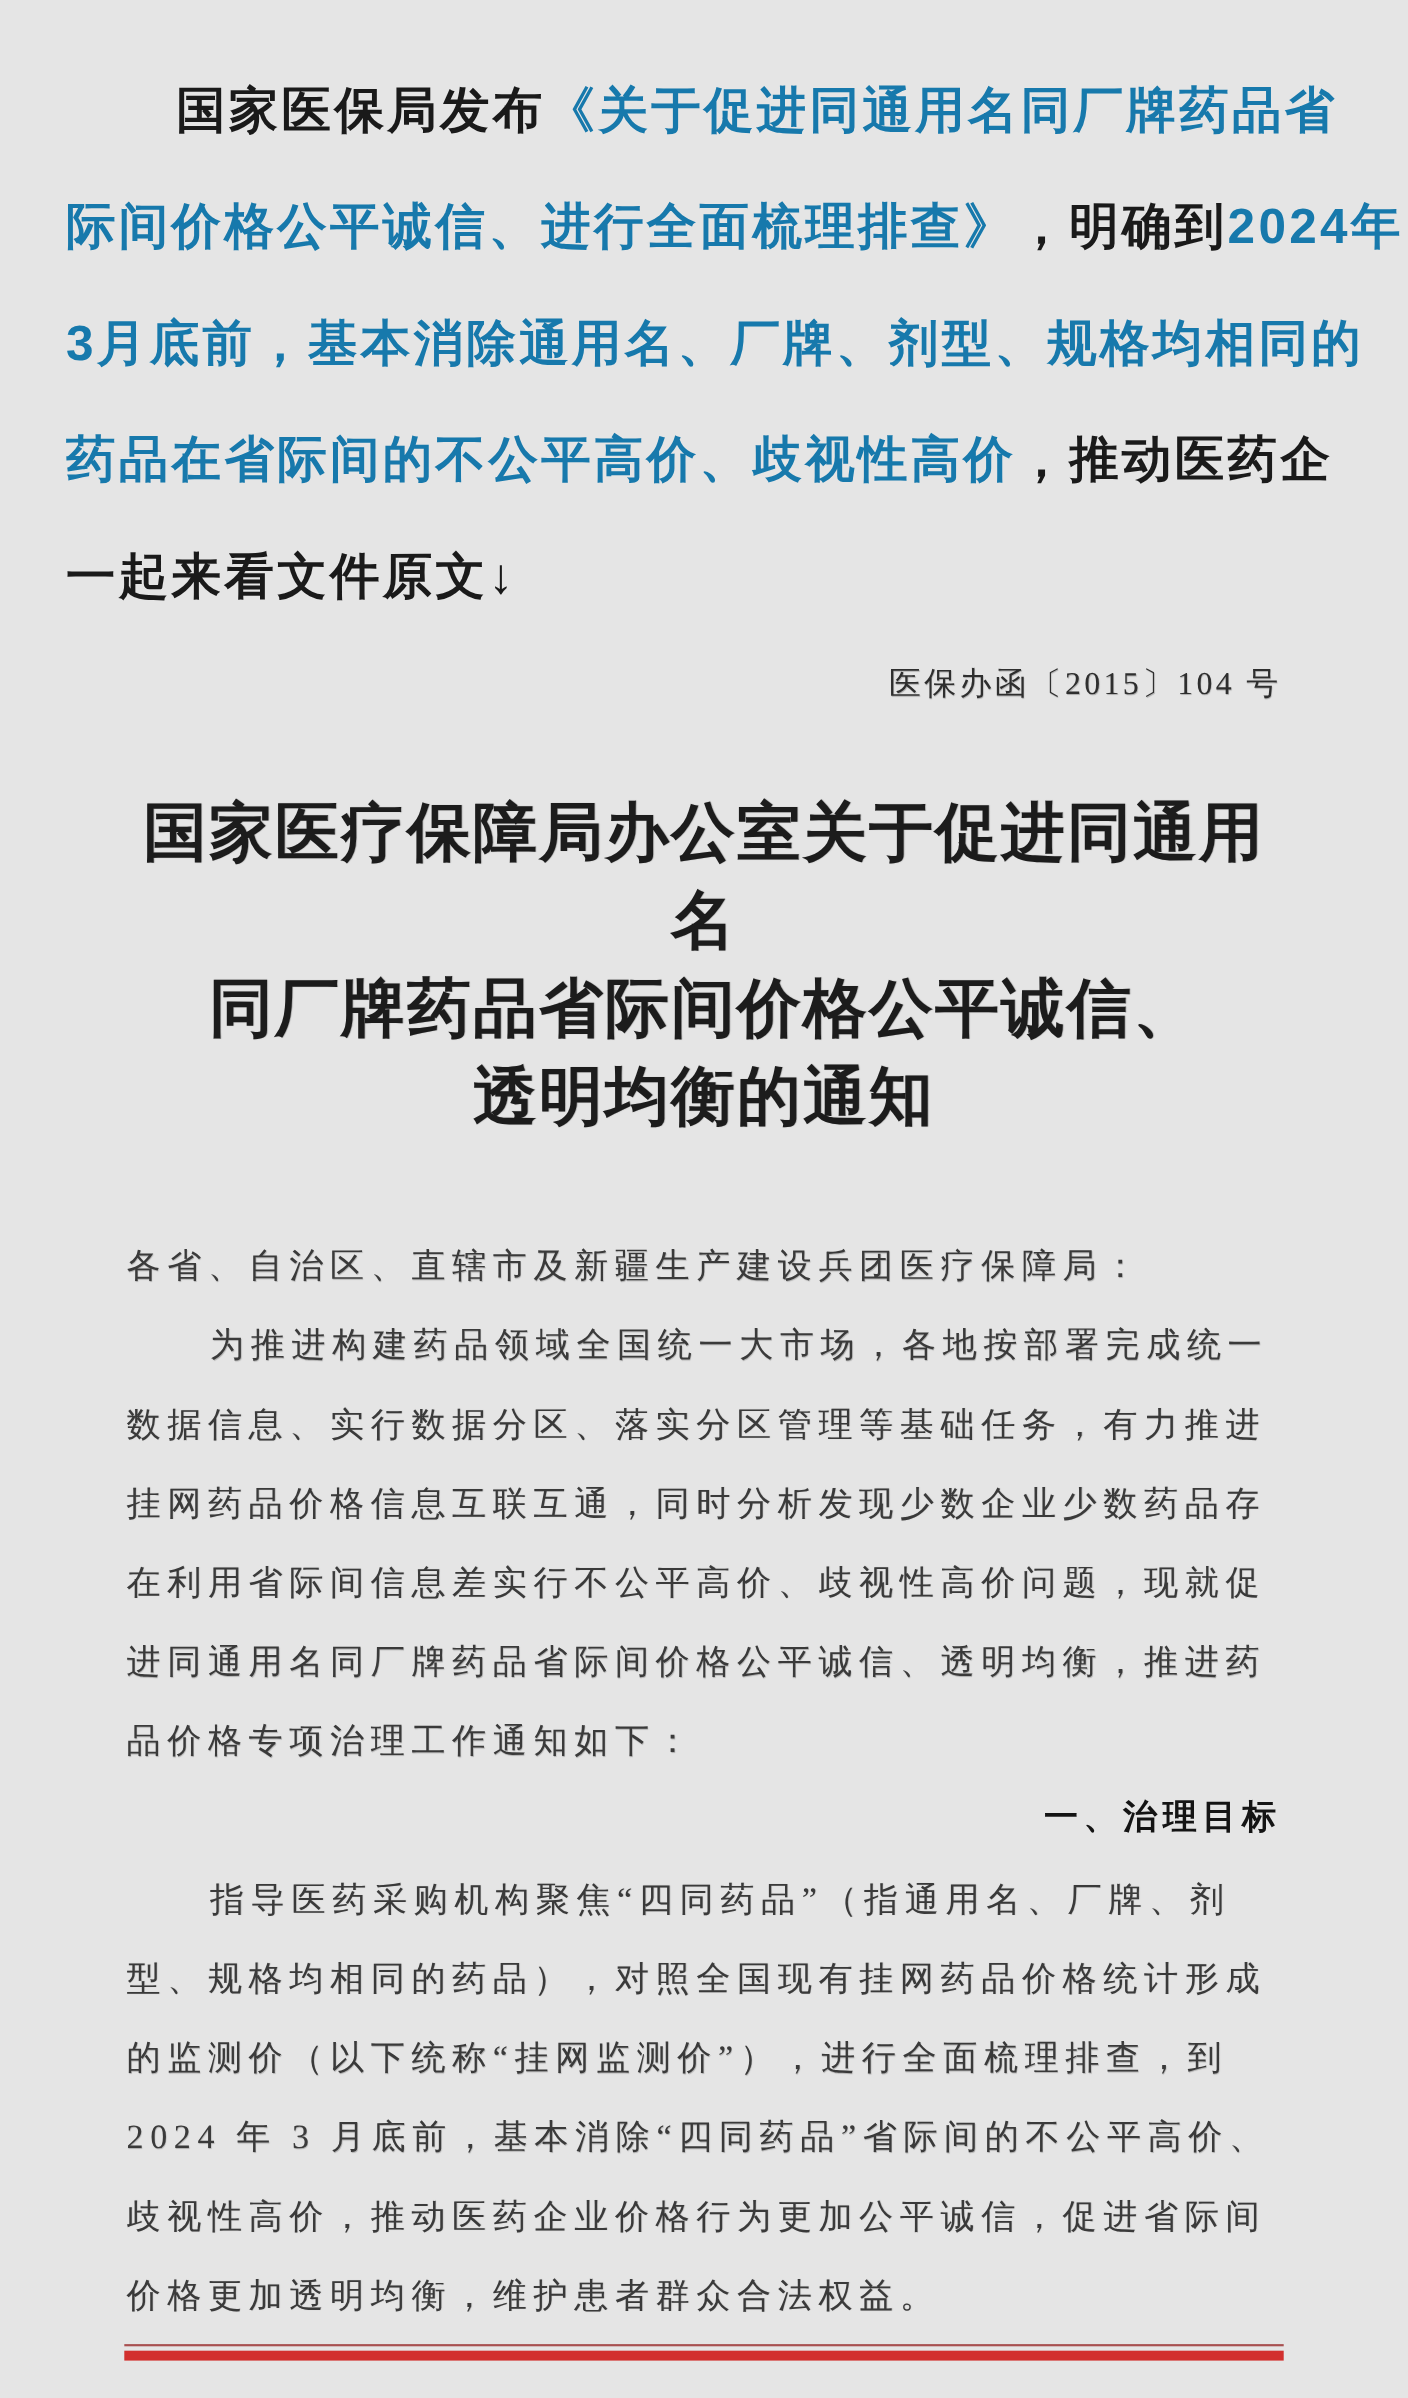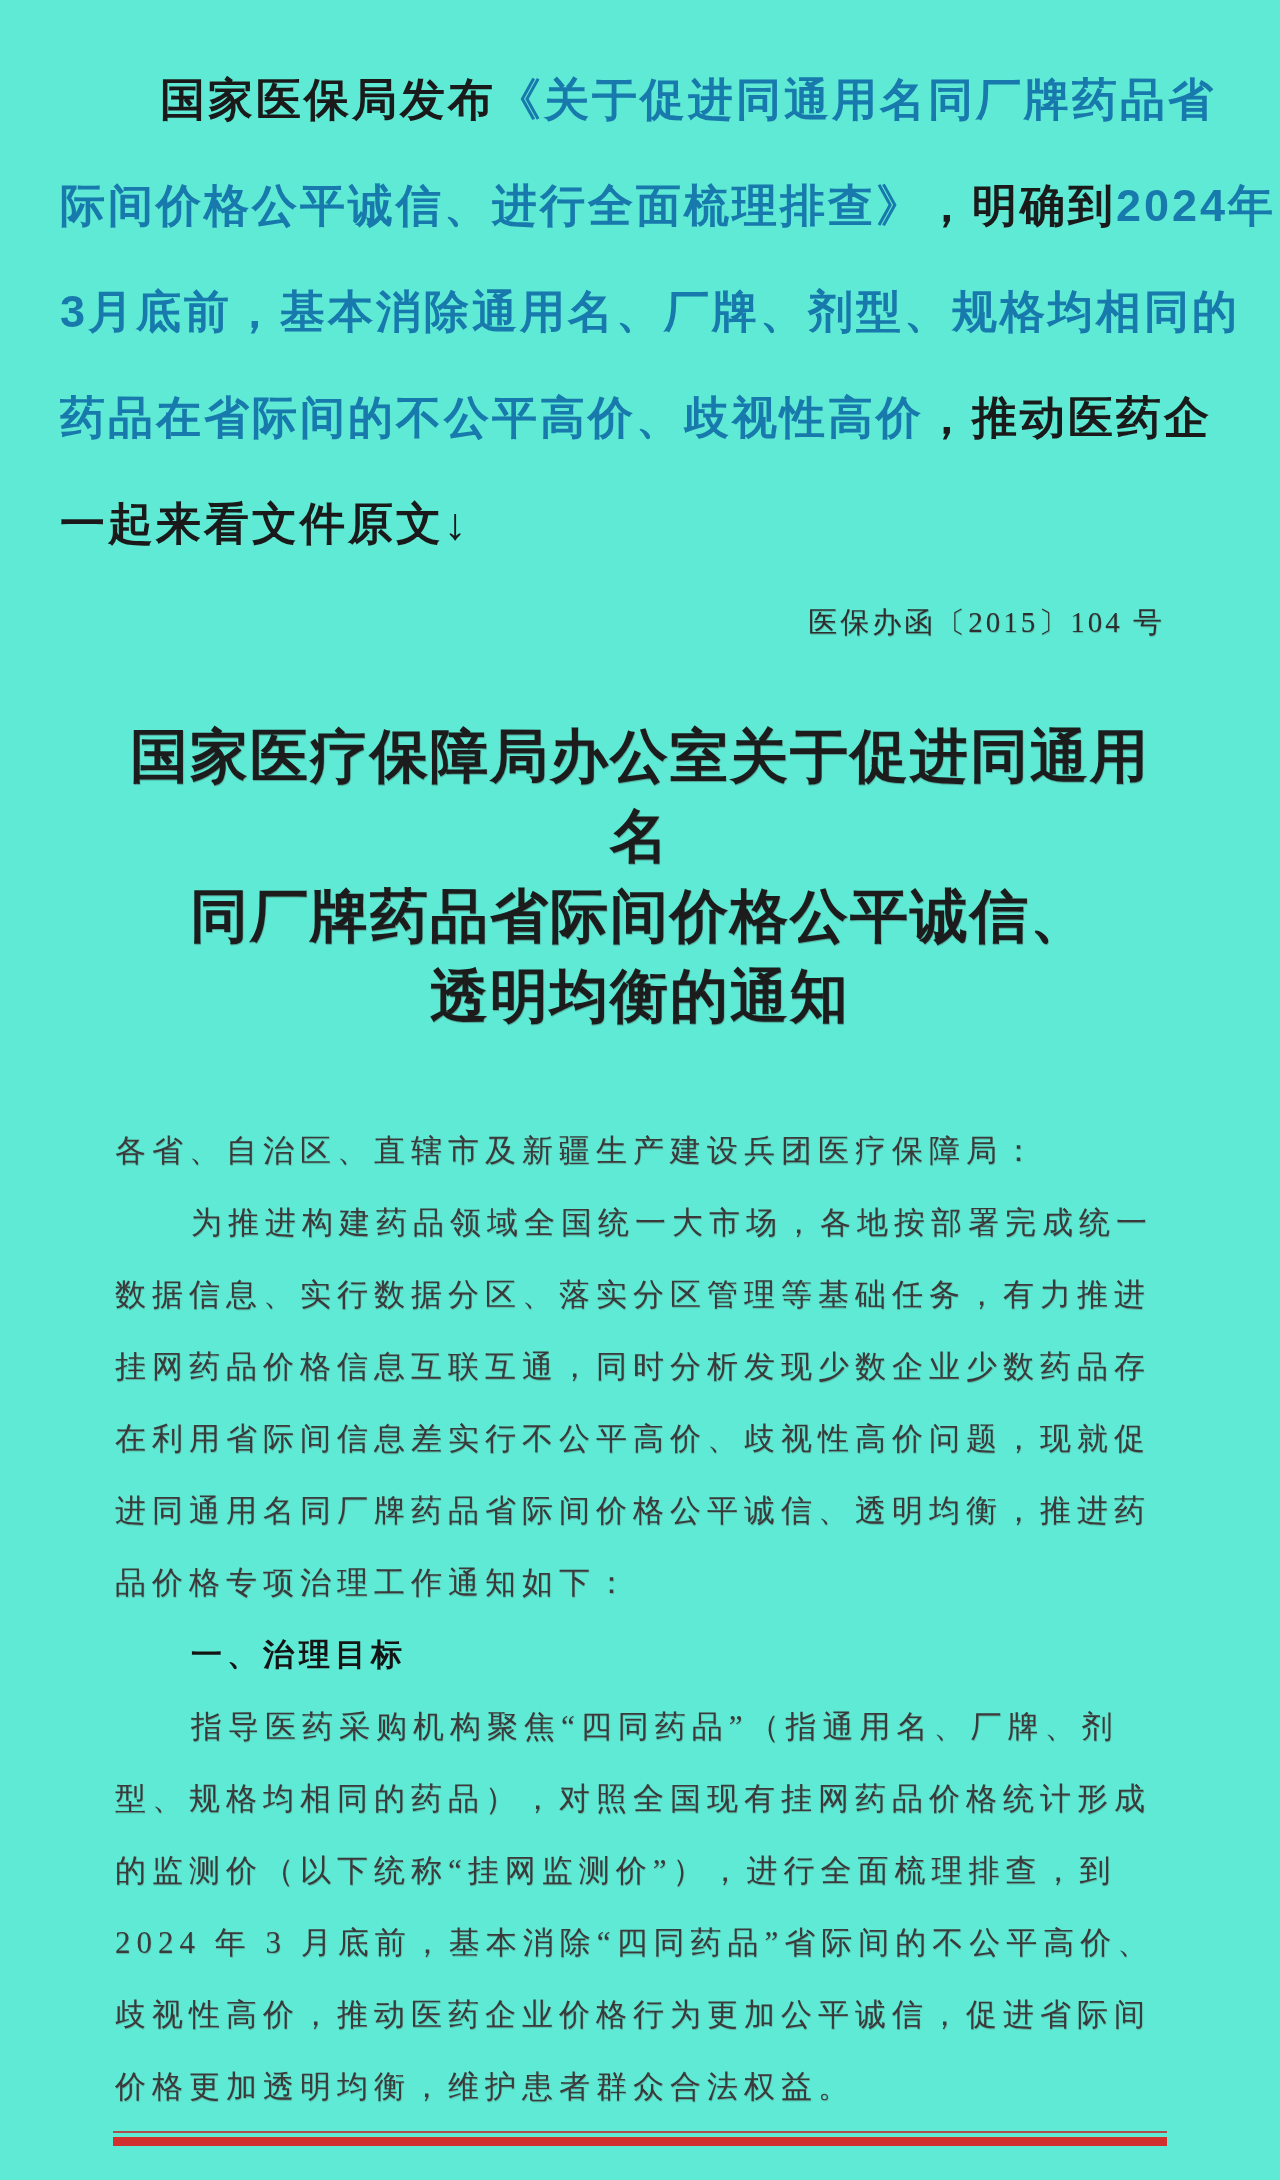--- a/index.html
+++ b/index.html
@@ -1,21 +1,21 @@
 <!DOCTYPE html>
 <html><head>
 <meta charset="utf-8">
 <style>
   html, body { margin: 0; padding: 0; background: #ffffff; }
   .page {
     position: relative;
     width: 1280px;
     height: 2180px;
     margin: 0 auto;
-    background: #5eead4;
+    background: #e5e5e5;
     overflow: hidden;
   }
 
   
   .intro {
     padding: 47px 60px 0 60px;
     font-family: "Liberation Sans", sans-serif;
     font-weight: 700;
     font-size: 45px;
     line-height: 106px;
@@ -54,25 +54,26 @@
     font-family: "Liberation Serif", serif;
     font-size: 31px;
     line-height: 72px;
     letter-spacing: 6px;
     color: #3a3a3a;
     text-shadow: 0.5px 0.5px 0.7px rgba(80,80,80,0.35);
   }
   .b-line { white-space: nowrap; }
   .b-line.indent { padding-left: 76px; }
   .b-line.heading {
-    font-family: Liberation Sans, sans-serif;
+    font-family: Liberation Mono, monospace;
     font-weight: 700;
     letter-spacing: 5px;
     color: #141414;
     text-shadow: none;
+    text-align: right;
   }
 
   
   .red-rule { margin: 8px 113px 0 113px; }
   .rule-thin { height: 2px; background: #a85050; }
   .rule-gap  { height: 4px; background: transparent; }
   .rule-thick{ height: 9px; background: #d2302e; }
 </style>
 </head>
 <body>

